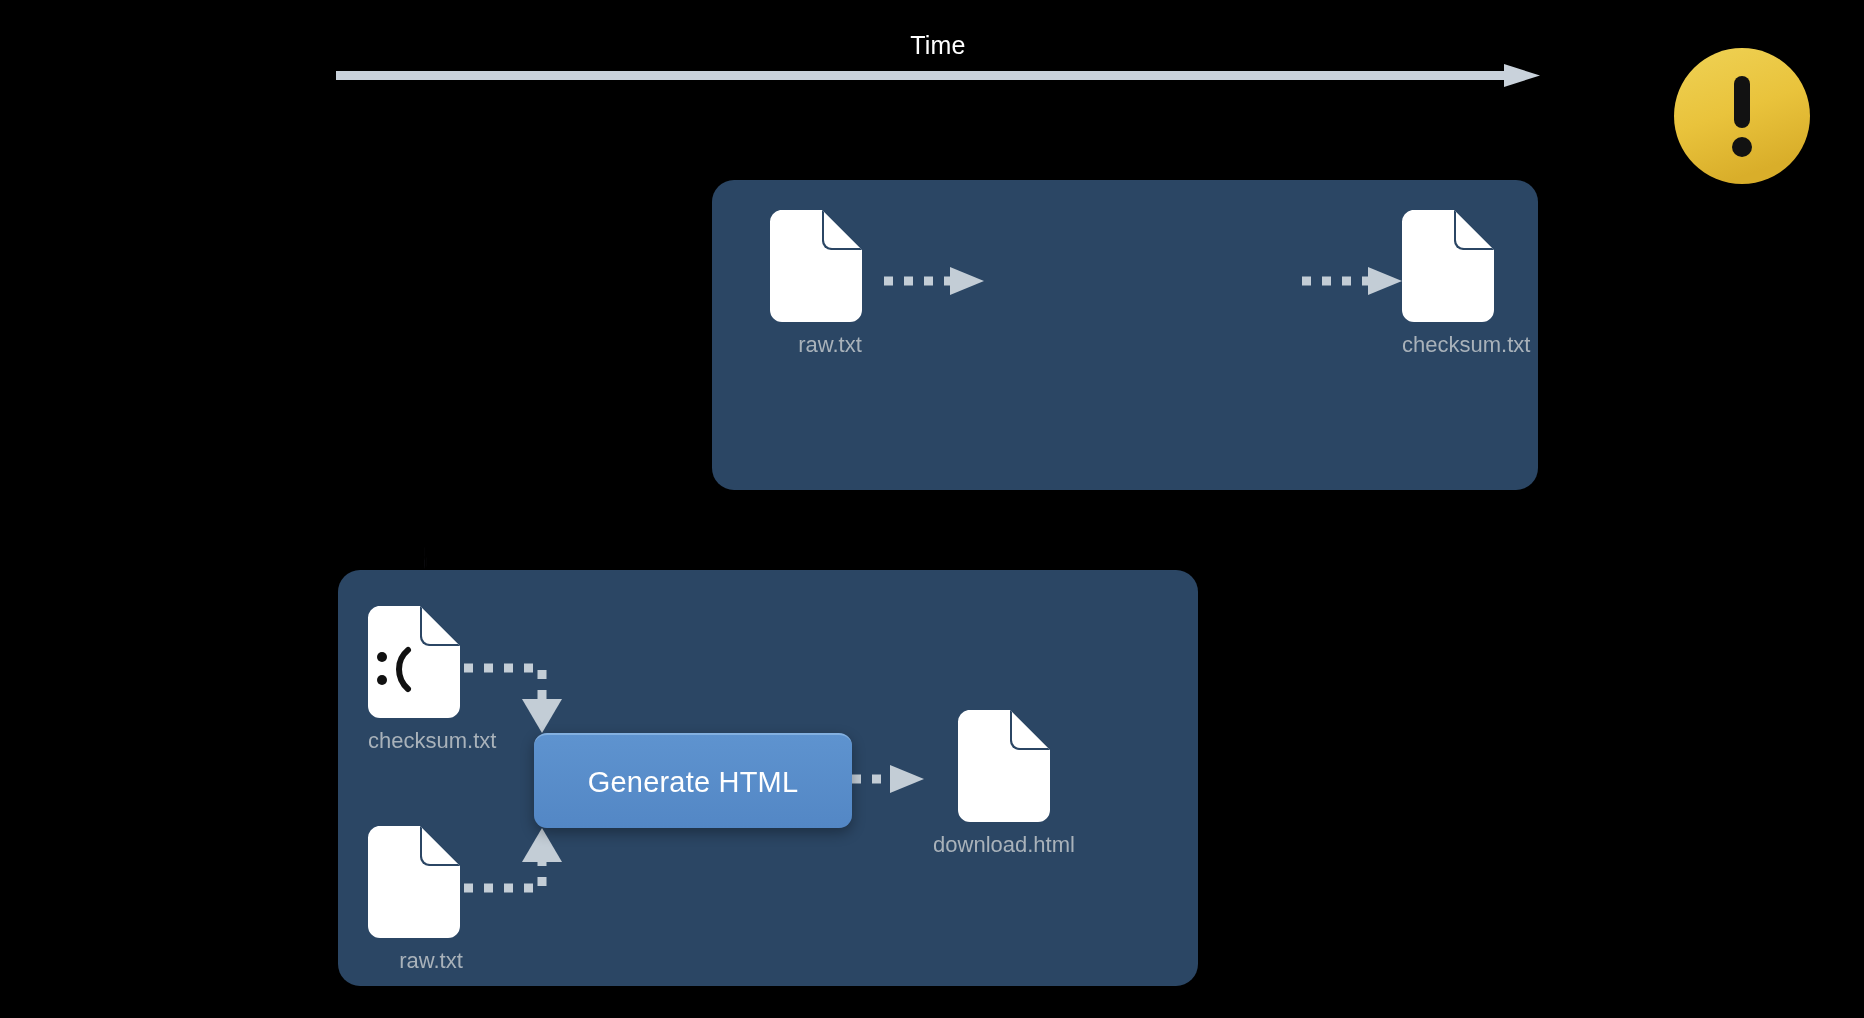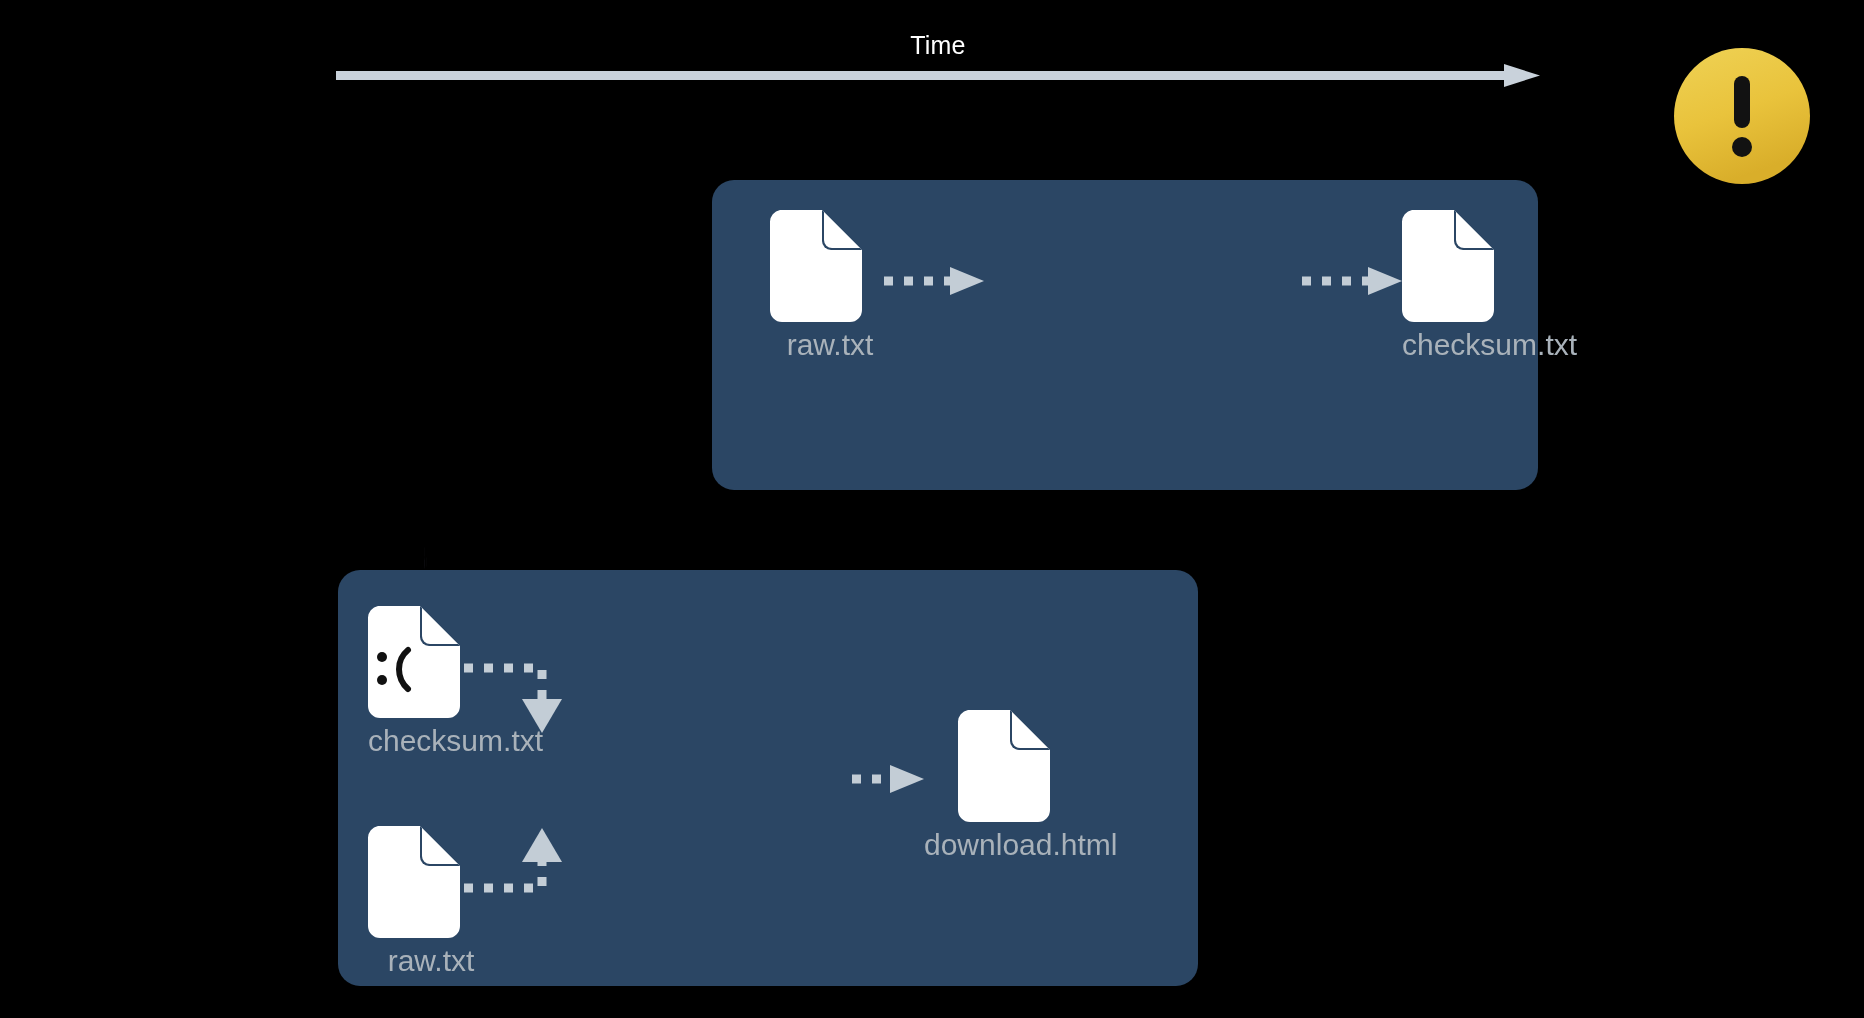--- a/index.html
+++ b/index.html
@@ -80,21 +80,21 @@
     position: absolute;
     text-align: center;
   }
   .file-icon {
     position: relative;
     display: block;
   }
   .file-icon svg { display: block; }
   .file-label {
     color: #a9b2ba;
-    font-size: 30px;
+    font-size: 22px;
     line-height: 34px;
     white-space: nowrap;
     margin-top: 6px;
     text-align: center;
   }
 
   
   .process-box {
     position: absolute;
     background: linear-gradient(to bottom, #5e93cf 0%, #5387c5 100%);
@@ -240,20 +240,23 @@
     <div class="file-icon">
       <svg width="92" height="112" viewBox="0 0 92 112">
         <path d="M10 0 H52 L92 40 V100 A12 12 0 0 1 80 112 H12 A12 12 0 0 1 0 100 V12 A12 12 0 0 1 10 0 Z" fill="#ffffff"></path>
         <path d="M52 0 L92 40 H61 A9 9 0 0 1 52 31 Z" fill="#2b4664"></path>
         <path d="M54 2 L90 38 H62 A8 8 0 0 1 54 30 Z" fill="#ffffff"></path>
       </svg>
     </div>
     <div class="file-label">raw.txt</div>
   </div>
 
+  <div class="process-box" style="left:196px; top:163px; width:318px; height:95px;">
+    <span class="process-label">Generate HTML</span>
+  </div>
 
   <div class="file-node" style="left:586px; top:140px; width:160px;">
     <div class="file-icon" style="margin-left:34px;">
       <svg width="92" height="112" viewBox="0 0 92 112">
         <path d="M10 0 H52 L92 40 V100 A12 12 0 0 1 80 112 H12 A12 12 0 0 1 0 100 V12 A12 12 0 0 1 10 0 Z" fill="#ffffff"></path>
         <path d="M52 0 L92 40 H61 A9 9 0 0 1 52 31 Z" fill="#2b4664"></path>
         <path d="M54 2 L90 38 H62 A8 8 0 0 1 54 30 Z" fill="#ffffff"></path>
       </svg>
     </div>
     <div class="file-label">download.html</div>

